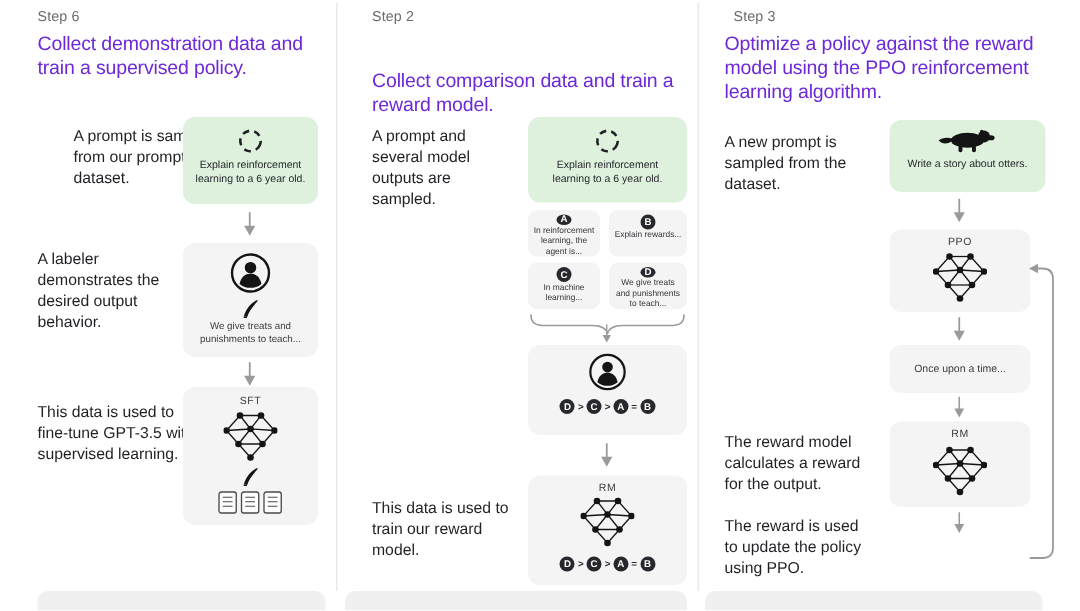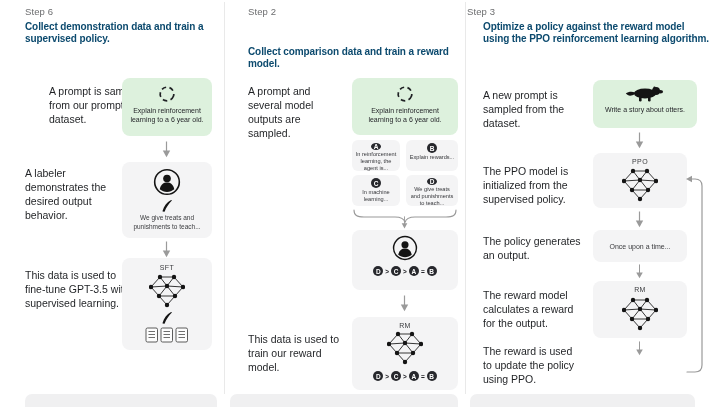--- a/index.html
+++ b/index.html
@@ -1,21 +1,21 @@
 <!DOCTYPE html>
 <html><head>
 <meta charset="utf-8">
 <style>
   html,body{margin:0;padding:0;background:#fff;}
   #stage{position:relative;width:720px;height:407px;background:#ffffff;overflow:hidden;
          font-family:"Liberation Sans",sans-serif;color:#1f2124;}
   .abs{position:absolute;}
   .col{position:absolute;top:0;height:407px;}
   .step{position:absolute;font-size:9.5px;color:#6b6c6e;letter-spacing:.1px;}
-  .title{position:absolute;font-size:10px;font-weight:bold;line-height:1.24;color:#0c4a6e;letter-spacing:-.1px;}
+  .title{position:absolute;font-size:13px;font-weight:normal;line-height:1.24;color:#6d28d9;letter-spacing:-.1px;}
   .cap{position:absolute;font-size:10.5px;line-height:1.34;color:#1f2124;}
   .box{position:absolute;border-radius:8px;}
   .green{background:#ddf1dd;}
   .gray{background:#f4f4f5;}
   .boxtext{font-size:7px;line-height:1.35;color:#26272b;text-align:center;}
   .boxlabel{font-size:7px;color:#3a3b3e;text-align:center;letter-spacing:.4px;}
   .micro{font-size:5.6px;line-height:1.22;color:#35363a;text-align:center;}
   .badge{width:10px;height:10px;border-radius:50%;background:#27282d;color:#fff;font-size:6.5px;
          font-weight:bold;display:flex;align-items:center;justify-content:center;}
   .rank{display:flex;align-items:center;justify-content:center;gap:2px;}
@@ -252,26 +252,24 @@
         <span class="badge">C</span>
         <span class="sep">&gt;</span>
         <span class="badge">A</span>
         <span class="sep">=</span>
         <span class="badge">B</span>
       </div>
     </div>
   </div>
 
   <div class="col" style="left:465px;width:255px;">
-    <div class="step" style="left:2px;top:6px;">Step 3</div>
+    <div class="step" style="left:24px;top:6px;">Step 3</div>
     <div class="title" style="left:18px;top:21px;width:226px;">Optimize a policy against the reward model using the PPO reinforcement learning algorithm.</div>
 
     <div class="cap" style="left:18px;top:88px;width:84px;">A new prompt is sampled from the dataset.</div>
-    <div class="cap" style="left:18px;top:164px;width:104px;">The PPO model is initialized from the supervised policy.</div>
-    <div class="cap" style="left:18px;top:234px;width:106px;">The policy generates an output.</div>
     <div class="cap" style="left:18px;top:288px;width:100px;">The reward model calculates a reward for the output.</div>
     <div class="cap" style="left:18px;top:344px;width:96px;">The reward is used to update the policy using PPO.</div>
 
     <div class="box green" style="left:128px;top:80px;width:104px;height:48px;">
       <div class="icon-slot otter-slot" style="left:32px;top:5px;width:40px;height:18px;">
   <svg viewBox="0 0 40 18" xmlns="http://www.w3.org/2000/svg" fill="#141414">
     <ellipse cx="20" cy="8.5" rx="11" ry="5"></ellipse>
     <circle cx="31" cy="6" r="4"></circle>
     <ellipse cx="35.5" cy="6.8" rx="2.6" ry="1.7"></ellipse>
     <path d="M10 9 C6 11.5 3 11 0.8 8.6 C3 6.8 6.5 6.4 10 7.4 Z"></path>

